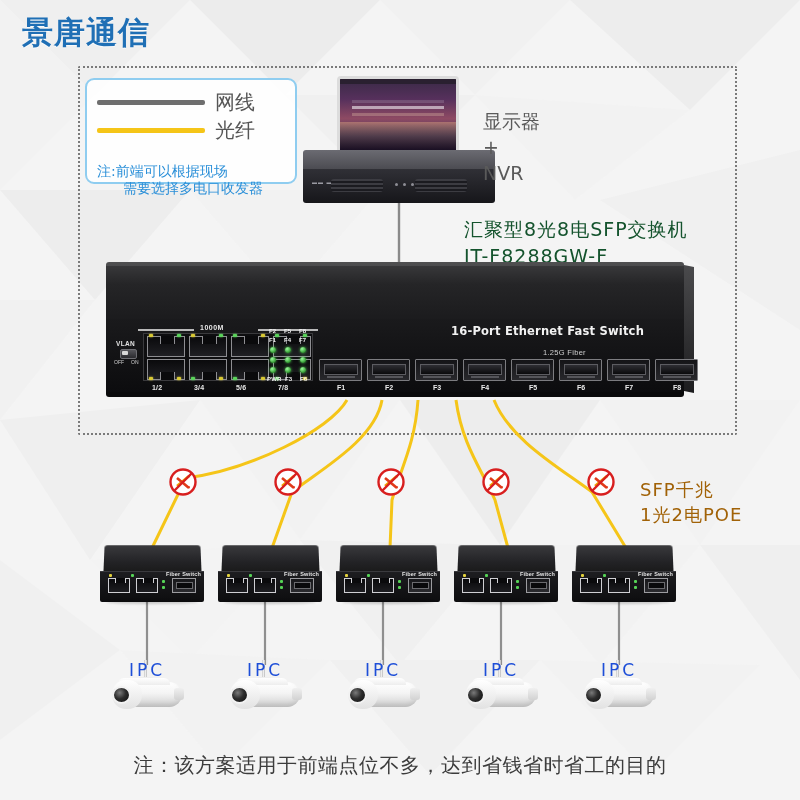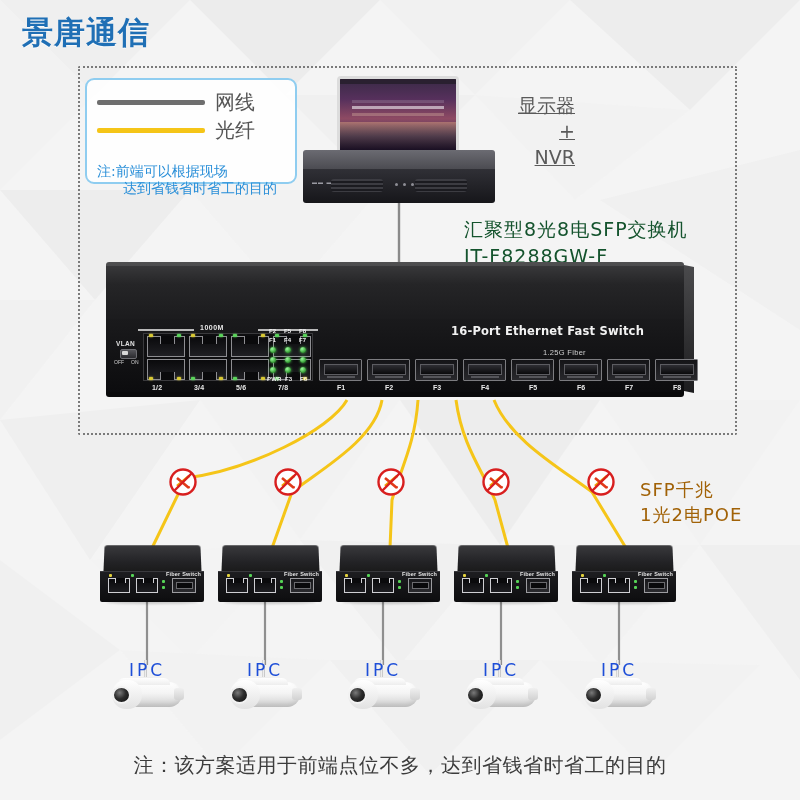--- a/index.html
+++ b/index.html
@@ -69,21 +69,21 @@
     background:linear-gradient(180deg,#6b6b72,#4a4a50);}
   .nvr-face{position:absolute;left:0;top:19px;width:100%;height:34px;border-radius:0 0 3px 3px;
     background:linear-gradient(180deg,#303036,#16161a);}
   .nvr-vent{position:absolute;top:10px;height:13px;width:52px;border-radius:3px;
     background:repeating-linear-gradient(180deg,#3c3c42 0 2px,#1b1b20 2px 4px);}
   .nvr-logo{position:absolute;left:9px;top:10px;font-size:5px;color:#9a9aa2;letter-spacing:1px;}
   .nvr-led{position:absolute;top:14px;width:3px;height:3px;border-radius:50%;background:#8d8d95;}
 
   
   .lbl{position:absolute;color:#5a5a5a;font-family:"DejaVu Sans",sans-serif;}
-  #lbl-monitor{left:483px;top:92px;font-size:19px;line-height:26px;text-align:right;width:92px;text-decoration:underline;}
+  #lbl-monitor{left:483px;top:108px;font-size:19px;line-height:26px;text-align:left;width:92px;}
   #lbl-switch{left:464px;top:216px;font-size:19px;line-height:27px;color:#14532d;letter-spacing:1px;}
   #lbl-sfp{left:640px;top:477px;font-size:18px;line-height:25px;color:#a16207;letter-spacing:1px;}
   #footnote{position:absolute;left:0;right:0;top:752px;text-align:center;
     font-size:20px;color:#3c3c3c;font-family:Liberation Sans, sans-serif;letter-spacing:.5px;}
 
   
   #wires{position:absolute;inset:0;width:800px;height:800px;}
 
   
   #switch{position:absolute;left:106px;top:262px;width:578px;height:138px;}
@@ -273,21 +273,21 @@
     <div class="leg-row">
       <span class="leg-line cat"></span>
       <span class="leg-txt">网线</span>
     </div>
     <div class="leg-row">
       <span class="leg-line fib"></span>
       <span class="leg-txt">光纤</span>
     </div>
     <div class="leg-note">
       <span>注:前端可以根据现场</span>
-      <span class="l2">达到省钱省时省工的目的</span>
+      <span class="l2">需要选择多电口收发器</span>
     </div>
   </div>
 
   <div class="lbl" id="lbl-switch">
     <div>汇聚型8光8电SFP交换机</div>
     <div>JT-F8288GW-F</div>
   </div>
 
   <div id="switch">
     <div class="sw-side"></div>

